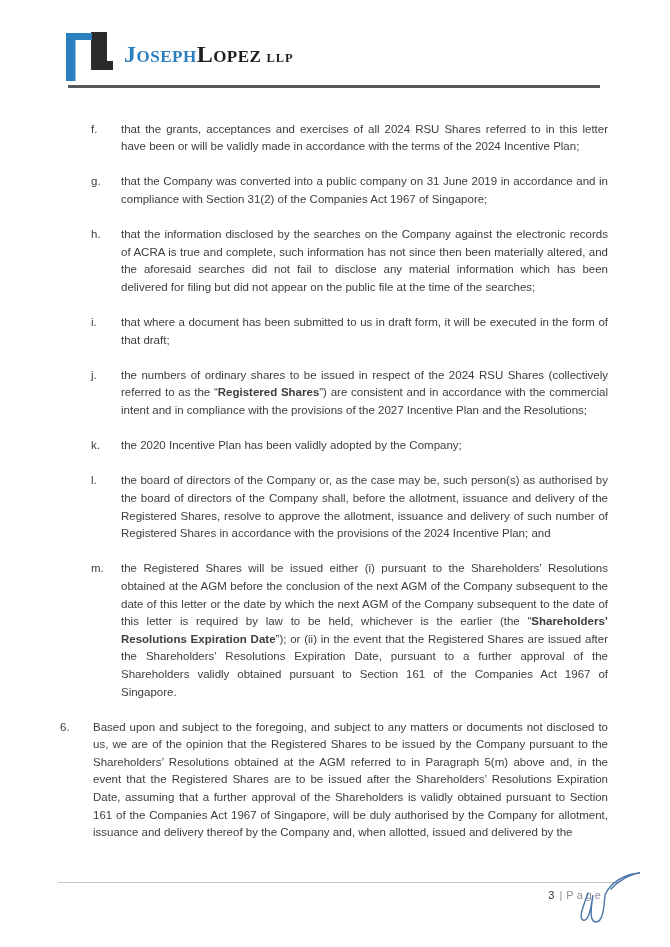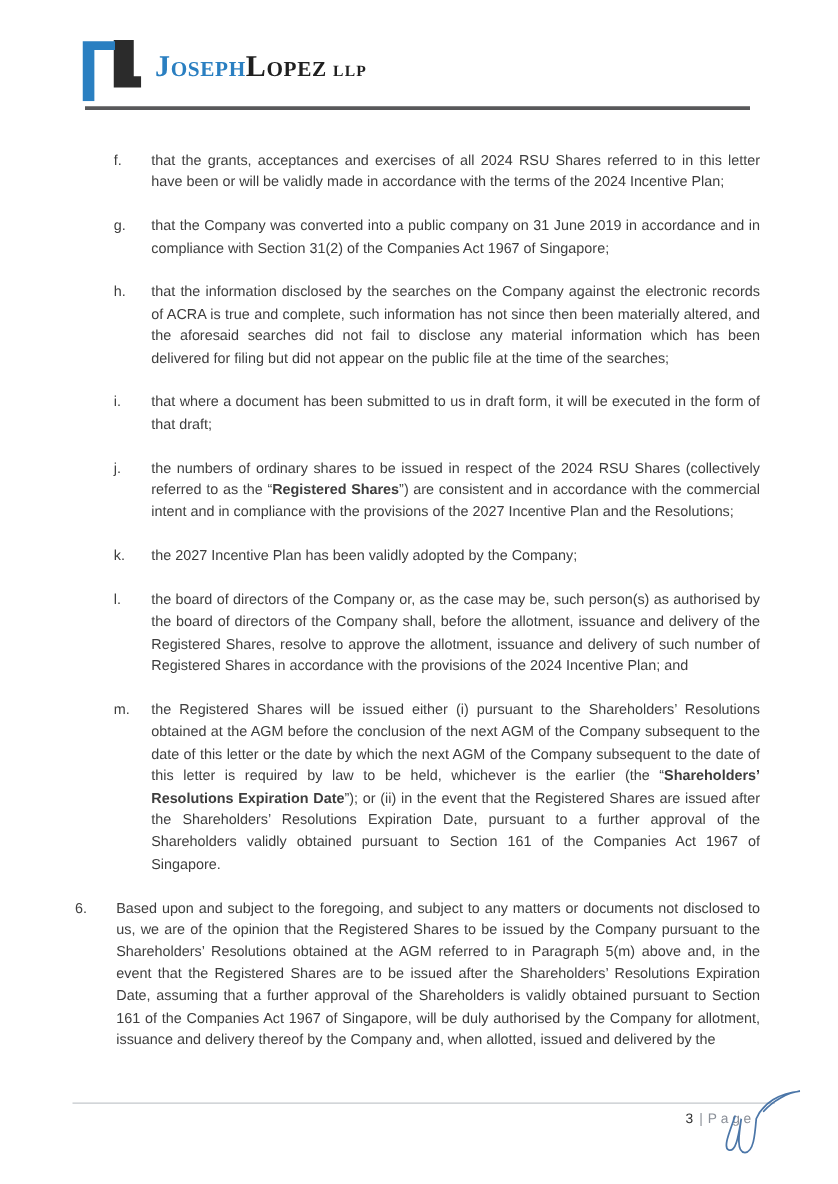--- a/index.html
+++ b/index.html
@@ -106,21 +106,21 @@
     <div class="clause-text"><span>that where a document has been submitted to us in draft form, it will be executed in the form of that draft;</span></div>
   </div>
 
   <div class="clause">
     <div class="clause-label">j.</div>
     <div class="clause-text"><span>the numbers of ordinary shares to be issued in respect of the 2024 RSU Shares (collectively referred to as the “</span><span class="b">Registered Shares</span><span>”) are consistent and in accordance with the commercial intent and in compliance with the provisions of the 2027 Incentive Plan and the Resolutions;</span></div>
   </div>
 
   <div class="clause">
     <div class="clause-label">k.</div>
-    <div class="clause-text"><span>the 2027 Incentive Plan has been validly adopted by the Company;</span></div>
+    <div class="clause-text"><span>the 2020 Incentive Plan has been validly adopted by the Company;</span></div>
   </div>
 
   <div class="clause">
     <div class="clause-label">l.</div>
     <div class="clause-text"><span>the board of directors of the Company or, as the case may be, such person(s) as authorised by the board of directors of the Company shall, before the allotment, issuance and delivery of the Registered Shares, resolve to approve the allotment, issuance and delivery of such number of Registered Shares in accordance with the provisions of the 2024 Incentive Plan; and</span></div>
   </div>
 
   <div class="clause">
     <div class="clause-label">m.</div>
     <div class="clause-text"><span>the Registered Shares will be issued either (i) pursuant to the Shareholders’ Resolutions obtained at the AGM before the conclusion of the next AGM of the Company subsequent to the date of this letter or the date by which the next AGM of the Company subsequent to the date of this letter is required by law to be held, whichever is the earlier (the “</span><span class="b">Shareholders’ Resolutions Expiration Date</span><span>”); or (ii) in the event that the Registered Shares are issued after the Shareholders’ Resolutions Expiration Date, pursuant to a further approval of the Shareholders validly obtained pursuant to Section 161 of the Companies Act 1967 of Singapore.</span></div>

